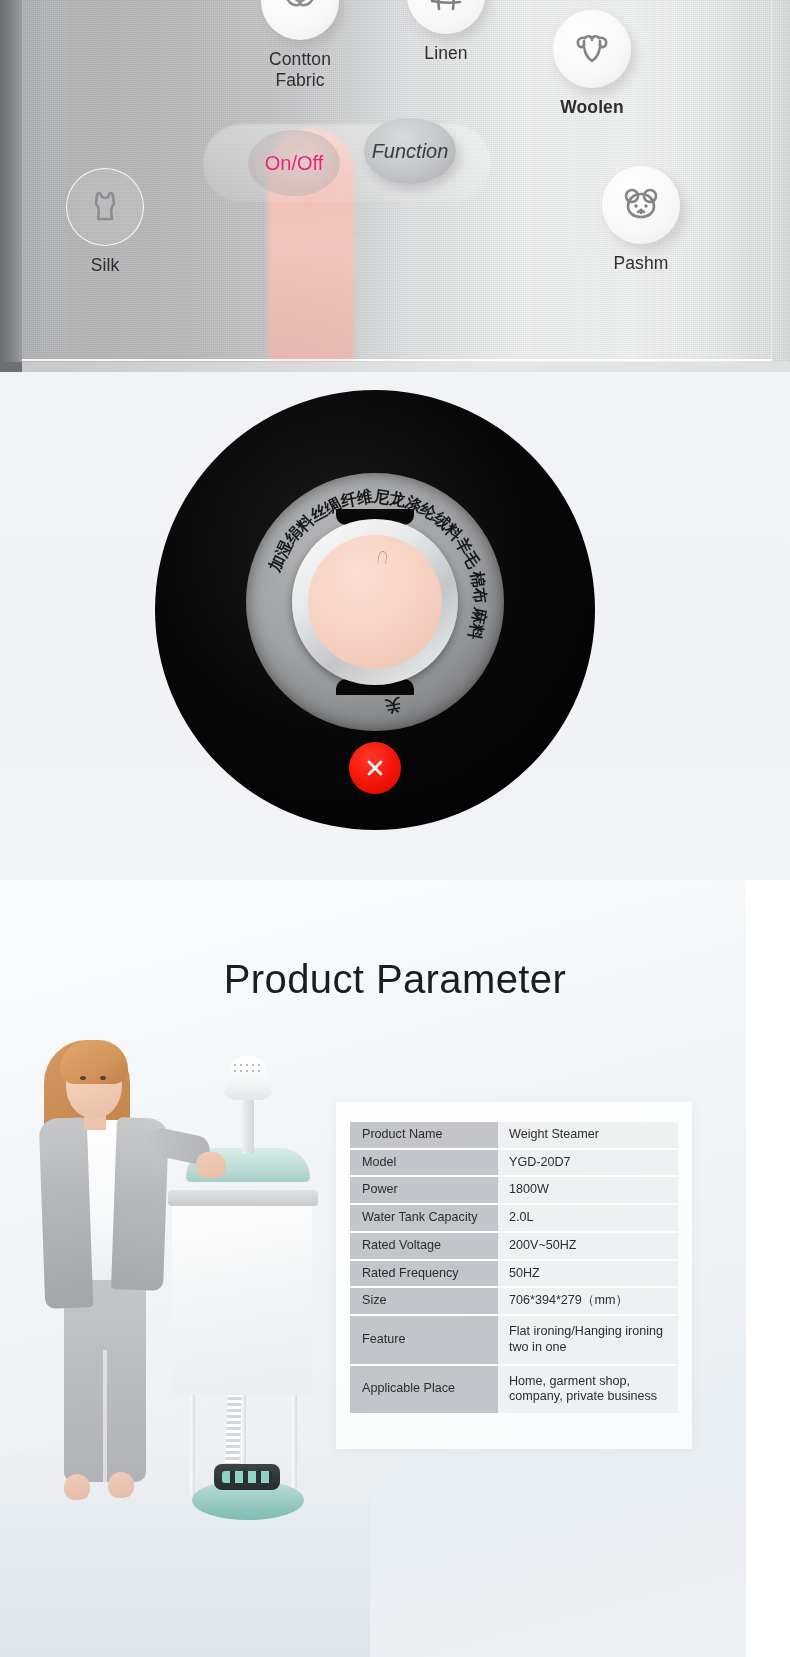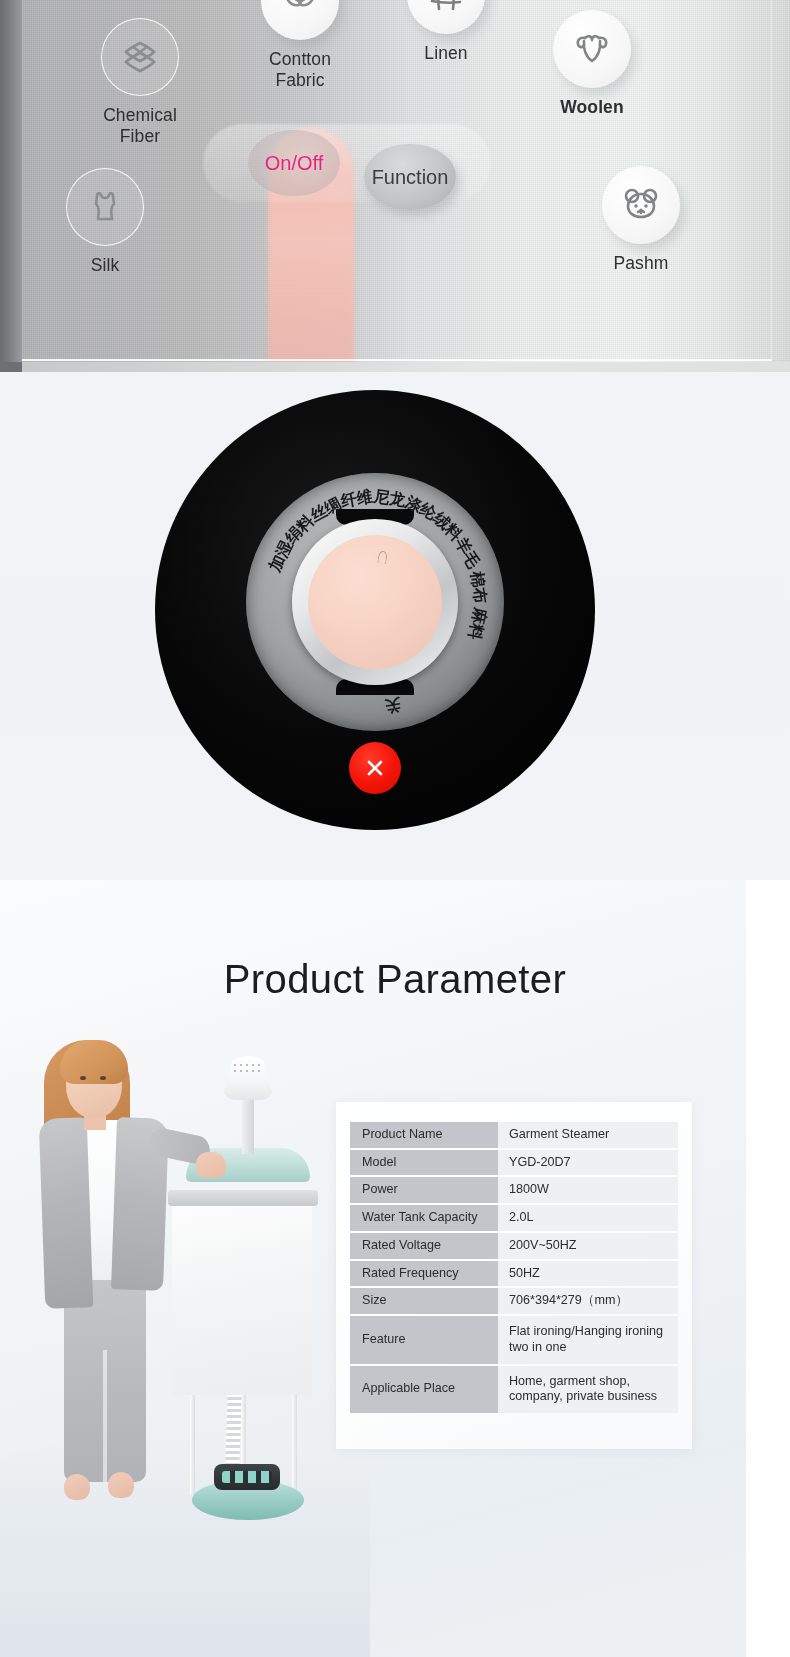--- a/index.html
+++ b/index.html
@@ -95,24 +95,25 @@
     display: flex; align-items: center; justify-content: center;
     font-size: 20px;
   }
   .keybtn.onoff {
     left: 248px; top: 130px;
     color: #e8227a;
     background: radial-gradient(ellipse at 50% 45%, rgba(205,195,192,.55), rgba(180,170,168,.5));
     text-shadow: 0 0 1px rgba(255,255,255,.5);
   }
   .keybtn.func {
-    left: 364px; top: 144px;
+    left: 364px; top: 118px;
     color: #3b3c3e;
     background: radial-gradient(ellipse at 42% 30%, #d9dadb 0%, #c4c5c7 55%, #acadaf 100%);
     box-shadow: 4px 6px 10px rgba(130,130,135,.3);
+    font-style: italic;
   }
 
   
   .dial-section {
     position: absolute; left: 0; top: 372px; width: 790px; height: 508px;
     background: linear-gradient(180deg,#f2f3f6 0%, #f1f2f6 60%, #f2f3f6 100%);
     overflow: hidden;
   }
   .dial-black {
     position: absolute; left: 155px; top: 18px; width: 440px; height: 440px;
@@ -332,33 +333,20 @@
 
   <div class="panel-section">
     <div class="panel-noise"></div>
     <div class="left-dark-edge"></div>
 
     <div class="finger"></div>
     <div class="finger-nail"></div>
 
     <div class="center-plate"></div>
 
-    <div class="icon-node" style="left:60px; top:18px; width:160px;">
-      <div class="icon-circle outline">
-        <svg width="42" height="42" viewBox="0 0 42 42">
-          <g fill="none" stroke="#8c8d8f" stroke-width="2.6" stroke-linecap="round">
-            <path d="M21 7 C13 11 9 14 7 16 C9 18 13 21 21 25 C29 21 33 18 35 16 C33 14 29 11 21 7Z"></path>
-            <path d="M21 17 C13 21 9 24 7 26 C9 28 13 31 21 35 C29 31 33 28 35 26 C33 24 29 21 21 17Z"></path>
-            <path d="M14 11 L28 21 M28 11 L14 21"></path>
-          </g>
-        </svg>
-      </div>
-      <div class="icon-label">Chemical
-Fiber</div>
-    </div>
 
     <div class="icon-node" style="left:224px; top:-38px; width:152px;">
       <div class="icon-circle solid">
         <svg width="42" height="42" viewBox="0 0 42 42">
           <g fill="none" stroke="#8c8d8f" stroke-width="2.6" stroke-linecap="round">
             <path d="M21 22 C21 12 16 6 11 8 C6 10 6 20 13 24 C17 26 21 26 21 22Z"></path>
             <path d="M21 22 C21 12 26 6 31 8 C36 10 36 20 29 24 C25 26 21 26 21 22Z"></path>
             <path d="M13 17 L21 22 L29 17"></path>
           </g>
         </svg>
@@ -506,21 +494,21 @@
       <div class="w-eye" style="left:100px; top:196px;"></div>
     </div>
 
     <div class="param-title">Product Parameter</div>
 
     <div class="spec-panel">
       <table class="spec-table">
         <tbody id="spec-body">
             <tr>
               <td class="spec-k">Product Name</td>
-              <td class="spec-v">Garment Steamer</td>
+              <td class="spec-v">Weight Steamer</td>
             </tr>
             <tr>
               <td class="spec-k">Model</td>
               <td class="spec-v">YGD-20D7</td>
             </tr>
             <tr>
               <td class="spec-k">Power</td>
               <td class="spec-v">1800W</td>
             </tr>
             <tr>

